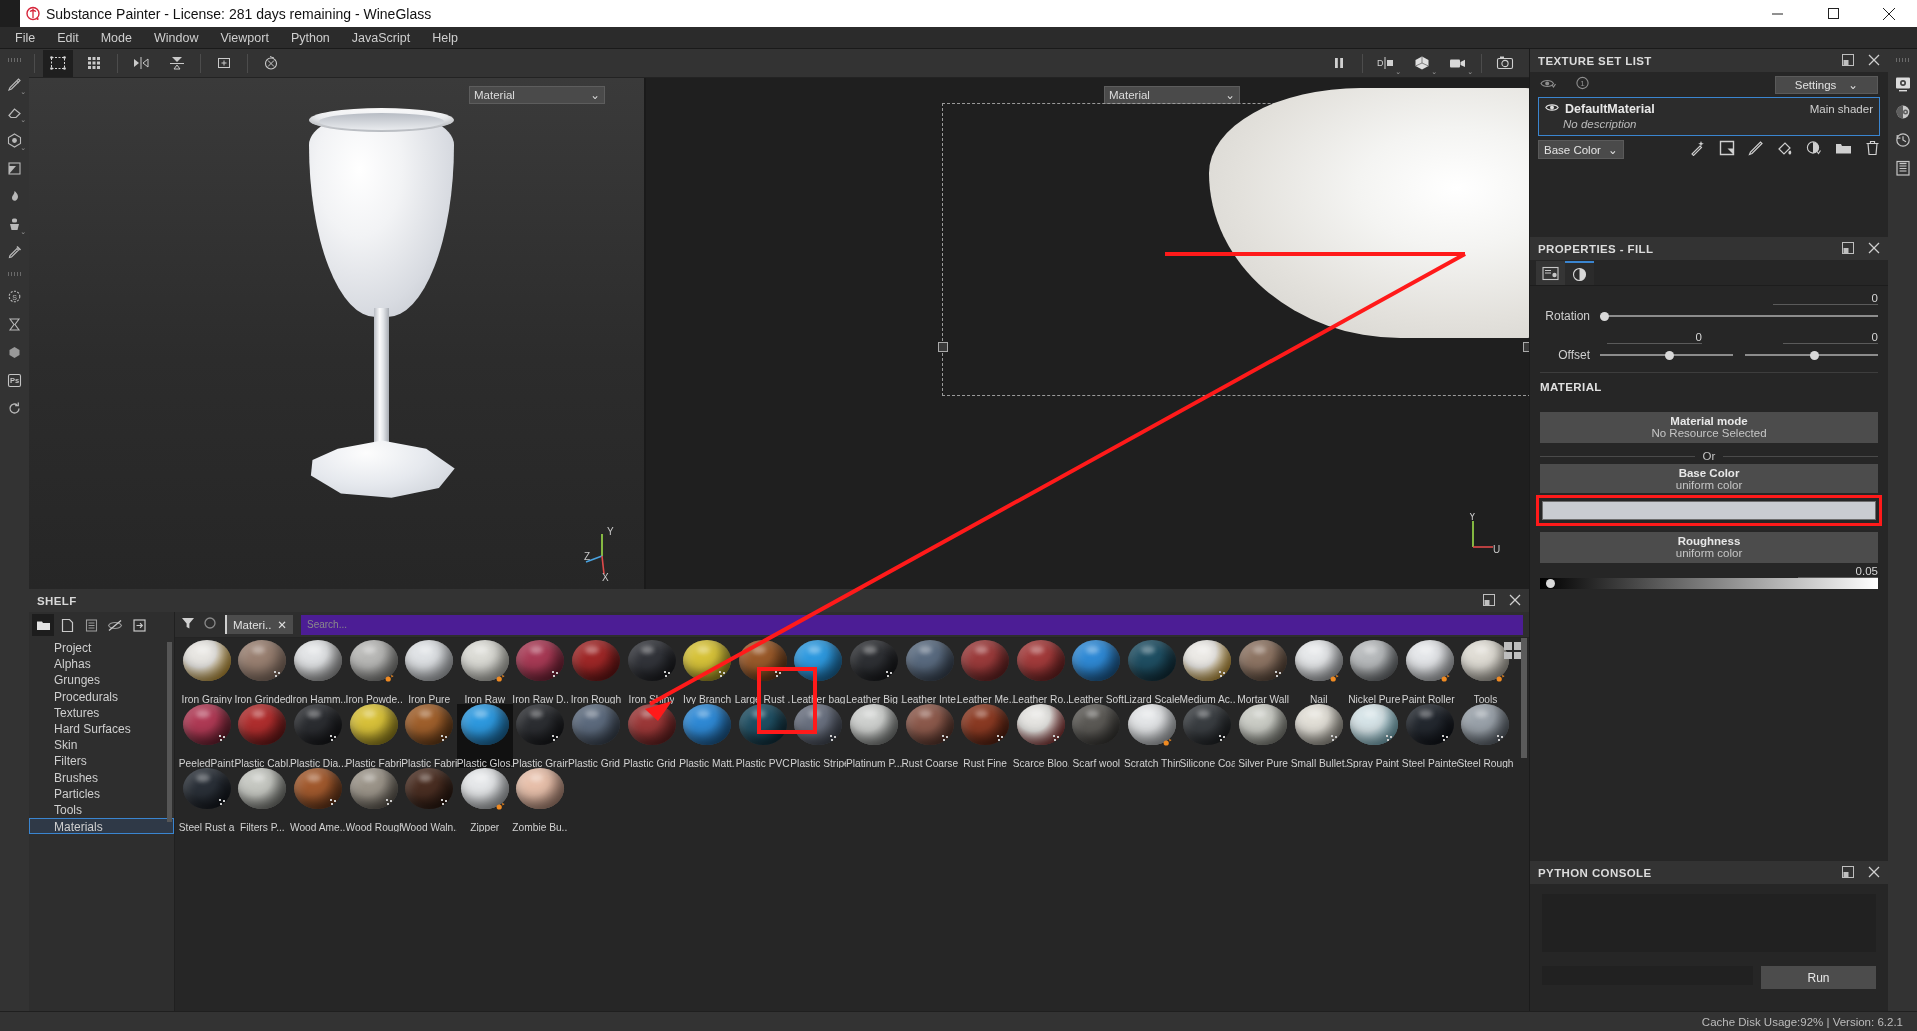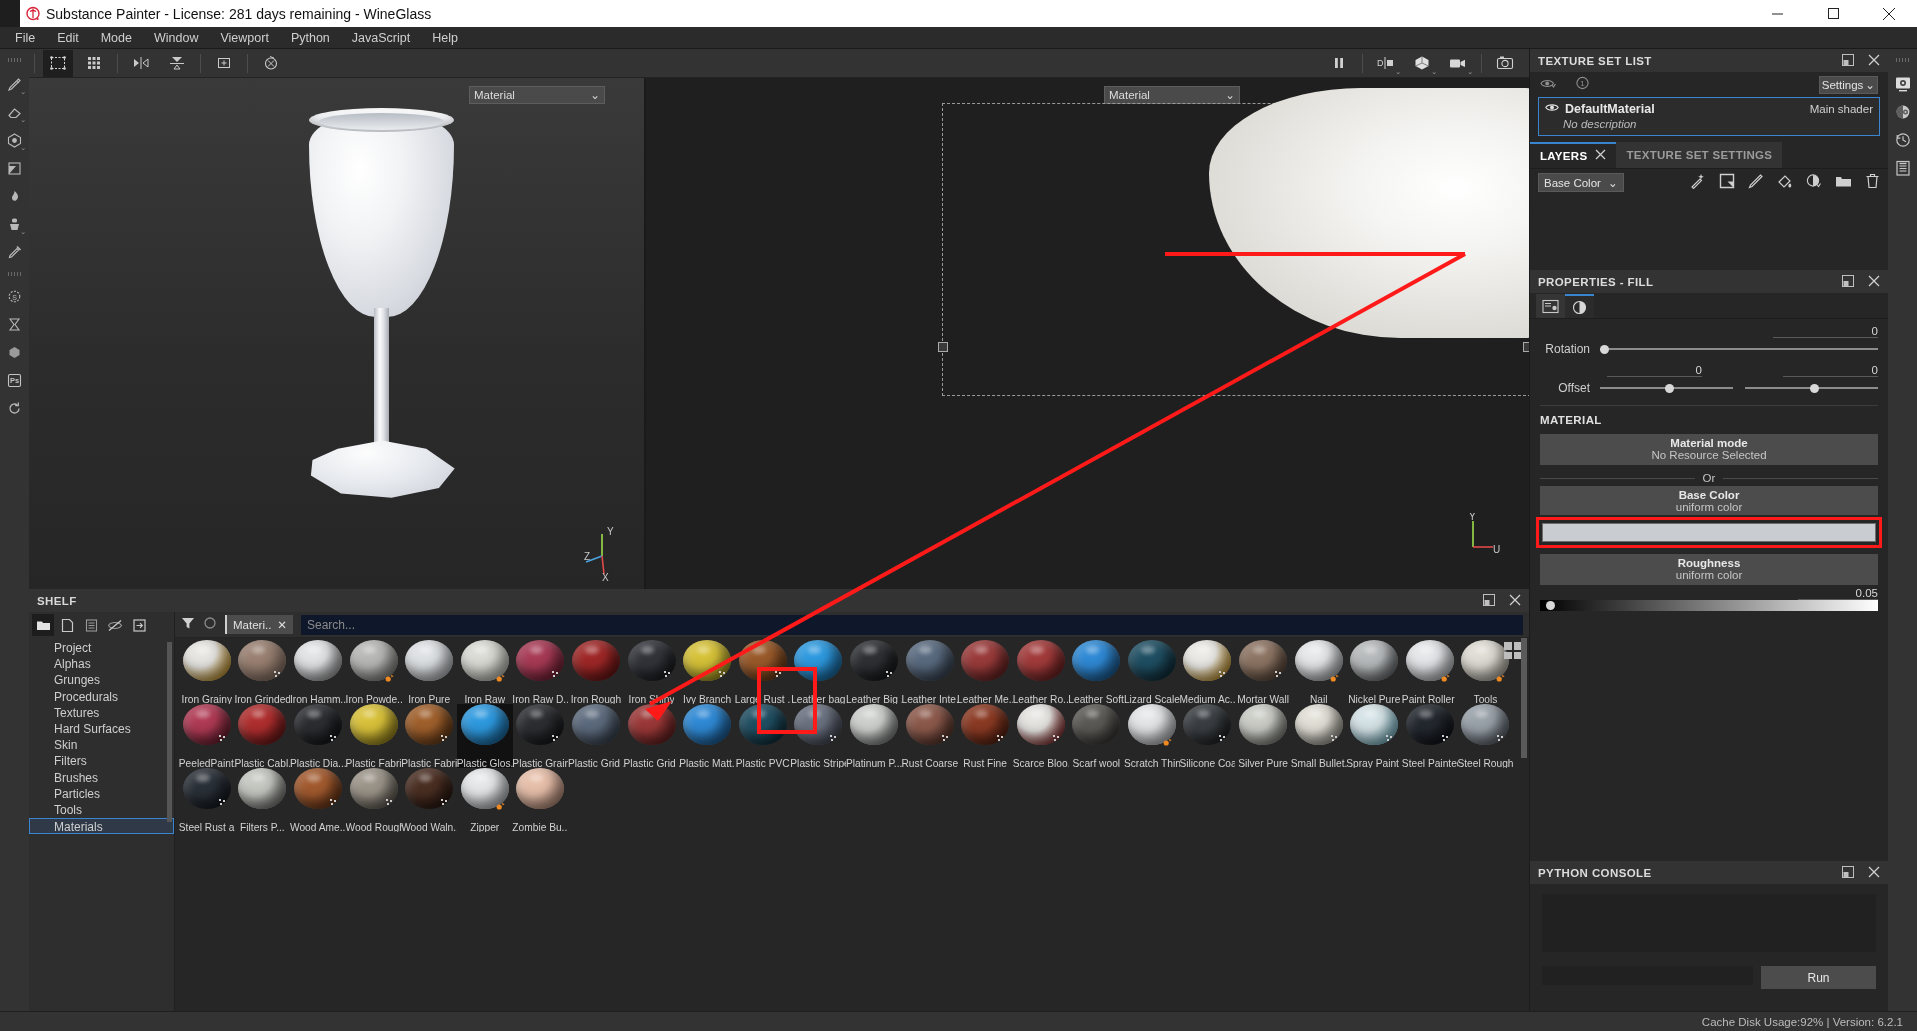--- a/index.html
+++ b/index.html
@@ -94,21 +94,21 @@
   .shelf-cats { flex:1; overflow:hidden; position:relative; padding-top:2px; }
   .cat { height:16.2px; line-height:16.2px; padding-left:25px; font-size:12px; color:#cfcfcf; }
   .cat.sel { background:#2f3947; border:1px solid #3a85d0; padding-left:24px; }
   .cat-scroll { position:absolute; right:2px; top:4px; width:5px; height:180px; background:#565656; }
 
   .shelf-right { flex:1; display:flex; flex-direction:column; min-width:0; }
   .shelf-filter { height:26px; background:#2e2e2e; display:flex; align-items:center;
     gap:8px; padding:0 6px; border-bottom:1px solid #242424; }
   .chip { height:19px; background:#4c4c4c; display:flex; align-items:center; gap:6px;
     padding:0 6px; font-size:11.5px; color:#e0e0e0; border-left:2px solid #cfcfcf; }
-  .search { flex:1; height:20px; background:#0f172a; color:#8a8a8a; font-size:12px;
+  .search { flex:1; height:20px; background:#4c1d95; color:#8a8a8a; font-size:10px;
     display:flex; align-items:center; padding-left:6px; }
   .grid-wrap { flex:1; position:relative; overflow:hidden; background:#262626; }
   .grid { display:flex; flex-wrap:wrap; padding:2px 0 0 4px; }
   .cell { width:55.6px; height:64px; position:relative; display:flex;
     flex-direction:column; align-items:center;gap:12px; }
   .cell .lbl { font-size:10.2px; color:#d2d2d2; height:13px; line-height:13px;
     white-space:nowrap; overflow:hidden; max-width:56px; text-align:center; }
   .sphere { width:48px; height:48px; border-radius:50%; position:relative;
     box-shadow: inset -6px -8px 14px rgba(0,0,0,.55), inset 4px 5px 10px rgba(255,255,255,.18); }
   .sphere::after { content:""; position:absolute; left:28%; top:14%; width:28%; height:20%;
@@ -126,21 +126,21 @@
   .view-toggle i { background:#bdbdbd; display:block; }
 
   
   .rightdock { width:359px; flex:0 0 359px; background:#262626; display:flex; flex-direction:column;
     border-left:1px solid #1b1b1b; }
   .pnl-head { height:23px; background:#333333; display:flex; align-items:center;
     padding:0 8px; font-size:11.5px; font-weight:bold; letter-spacing:.4px; color:#dcdcdc; }
 
   .ts-toolbar { height:25px; display:flex; align-items:center; padding:0 10px; gap:18px; }
   .ts-settings { margin-left:auto; height:18px; background:#4a4a4a; border:1px solid #5a5a5a;
-    font-size:11.5px; color:#e2e2e2; display:flex; align-items:center; gap:2px; padding:0 2px; }
+    font-size:11.5px; color:#e2e2e2; display:flex; align-items:center; gap:12px; padding:0 19px; }
   .ts-item { margin:0 8px; border:1px solid #3a85d0; background:#2c2c2c; padding:4px 6px 5px 6px; }
   .ts-row1 { display:flex; align-items:center; gap:6px; font-size:12.5px; font-weight:bold; color:#e8e8e8; }
   .ts-main { margin-left:auto; font-weight:normal; font-size:11.5px; color:#d0d0d0; }
   .ts-desc { font-style:italic; font-size:11.5px; color:#bcbcbc; padding-left:18px; margin-top:2px; }
 
   .tabsbar { display:flex; border-bottom:1px solid #1d1d1d; background:#262626; margin-top:6px; }
   .tab { padding:5px 10px 6px 10px; font-size:11.5px; font-weight:bold; letter-spacing:.3px; color:#9b9b9b; display:flex; gap:8px; align-items:center; }
   .tab.sel { color:#ffffff; border-top:2px solid #3a85d0; background:#262626; }
   .tab.alt { background:#333333; }
 
@@ -171,21 +171,21 @@
   .knob { position:absolute; width:9px; height:9px; border-radius:50%; background:#d8d8d8; }
   .valnum { font-size:11.5px; color:#d6d6d6; text-align:right; }
   .valline { height:1px; background:#5a5a5a; }
 
   .sec-title { font-size:11.5px; font-weight:bold; letter-spacing:.4px; color:#e0e0e0; margin:8px 0 5px 0; }
   .hsep { height:1px; background:#3d3d3d; margin:6px 0; }
   .chanrow { display:flex; gap:7px; align-items:center; }
   .chan { height:19px; min-width:38px; padding:0 7px; font-size:11.5px; font-weight:bold;
     display:flex; align-items:center; justify-content:center; color:#f0f0f0; background:#2b2b2b; border:1px solid #3a85d0; }
   .chan.off { background:#545454; border:1px solid #545454; color:#cdcdcd; }
-  .bigbtn { background:#4c4c4c; text-align:center; padding:3px 0 4px 0; margin-top:8px; }
+  .bigbtn { background:#4c4c4c; text-align:center; padding:3px 0 4px 0; margin-top:19px; }
   .bigbtn .t { font-size:11.5px; font-weight:bold; color:#e8e8e8; }
   .bigbtn .s { font-size:11.5px; color:#c6c6c6; }
   .orrow { display:flex; align-items:center; gap:8px; margin:7px 0 2px 0; color:#c4c4c4; font-size:11.5px; }
   .orrow .l { flex:1; height:1px; background:#4a4a4a; }
   .colorbar { height:19px; background:#c9ccd1; border:1px solid #6d6d6d; }
   .rough-grad { height:11px; background:linear-gradient(90deg,#000,#fff); position:relative; }
 
   .pyconsole { height:150px; background:#262626; display:flex; flex-direction:column; }
   .pyout { margin:10px 12px 0 12px; height:58px; background:#212121; }
   .pyinrow { display:flex; gap:8px; margin:14px 12px 0 12px; }
@@ -934,34 +934,20 @@
               <path d="M0.8 5.5 C3 2 11 2 13.2 5.5 C11 9 3 9 0.8 5.5 Z" fill="none" stroke="#e2e2e2" stroke-width="1.1"></path>
               <circle cx="7" cy="5.5" r="1.9" fill="#e2e2e2"></circle>
             </svg>
         </span>
         <span>DefaultMaterial</span>
         <span class="ts-main">Main shader</span>
       </div>
       <div class="ts-desc">No description</div>
     </div>
 
-    <div class="tabsbar">
-      <div class="tab sel">
-        <span>LAYERS</span>
-        <span>
-          <svg width="11" height="11" viewBox="0 0 11 11">
-              <line x1="1" y1="1" x2="10" y2="10" stroke="#cfcfcf" stroke-width="1.2"></line>
-              <line x1="10" y1="1" x2="1" y2="10" stroke="#cfcfcf" stroke-width="1.2"></line>
-            </svg>
-        </span>
-      </div>
-      <div class="tab alt">
-        <span>TEXTURE SET SETTINGS</span>
-      </div>
-    </div>
 
     <div class="layer-toolbar">
       <span class="sel-combo">
         <span>Base Color</span>
         <span>⌄</span>
       </span>
       <span class="lt-icons">
         <span>
           <svg width="16" height="16" viewBox="0 0 16 16">
               <path d="M2 14 L10 6 L11.5 7.5 L3.5 15.5 Z" fill="none" stroke="#cfcfcf" stroke-width="1.1"></path>

